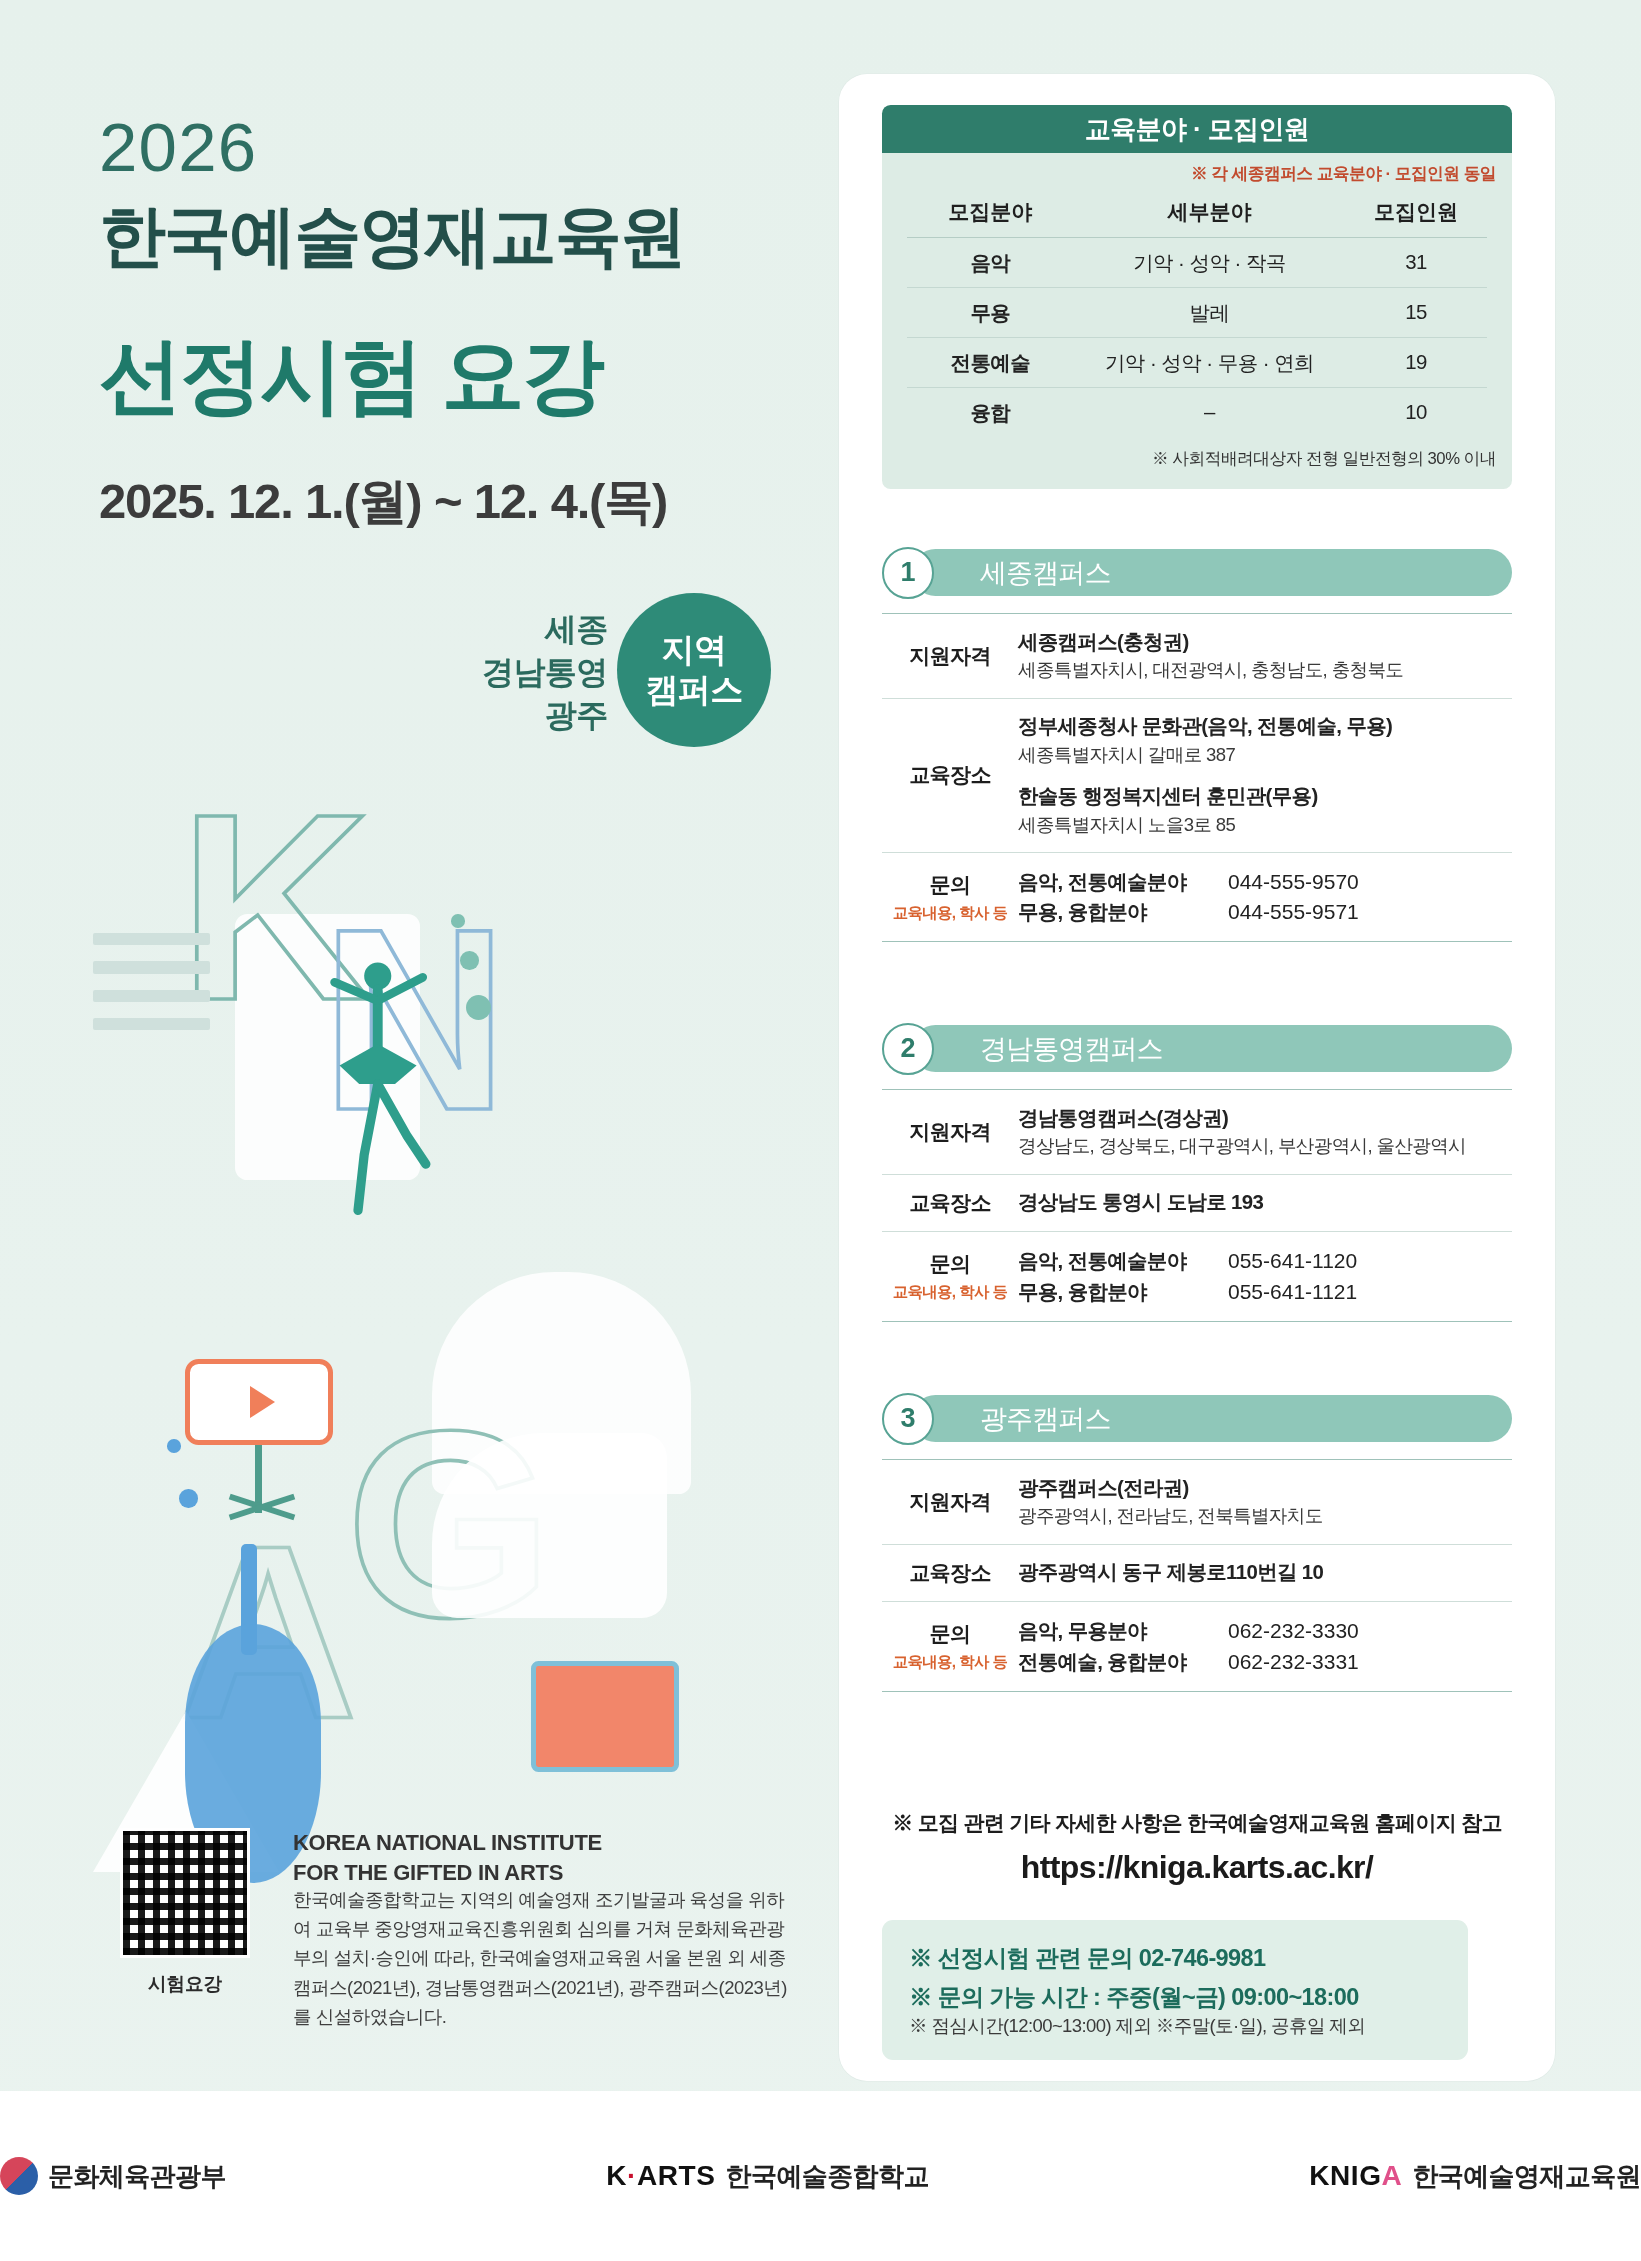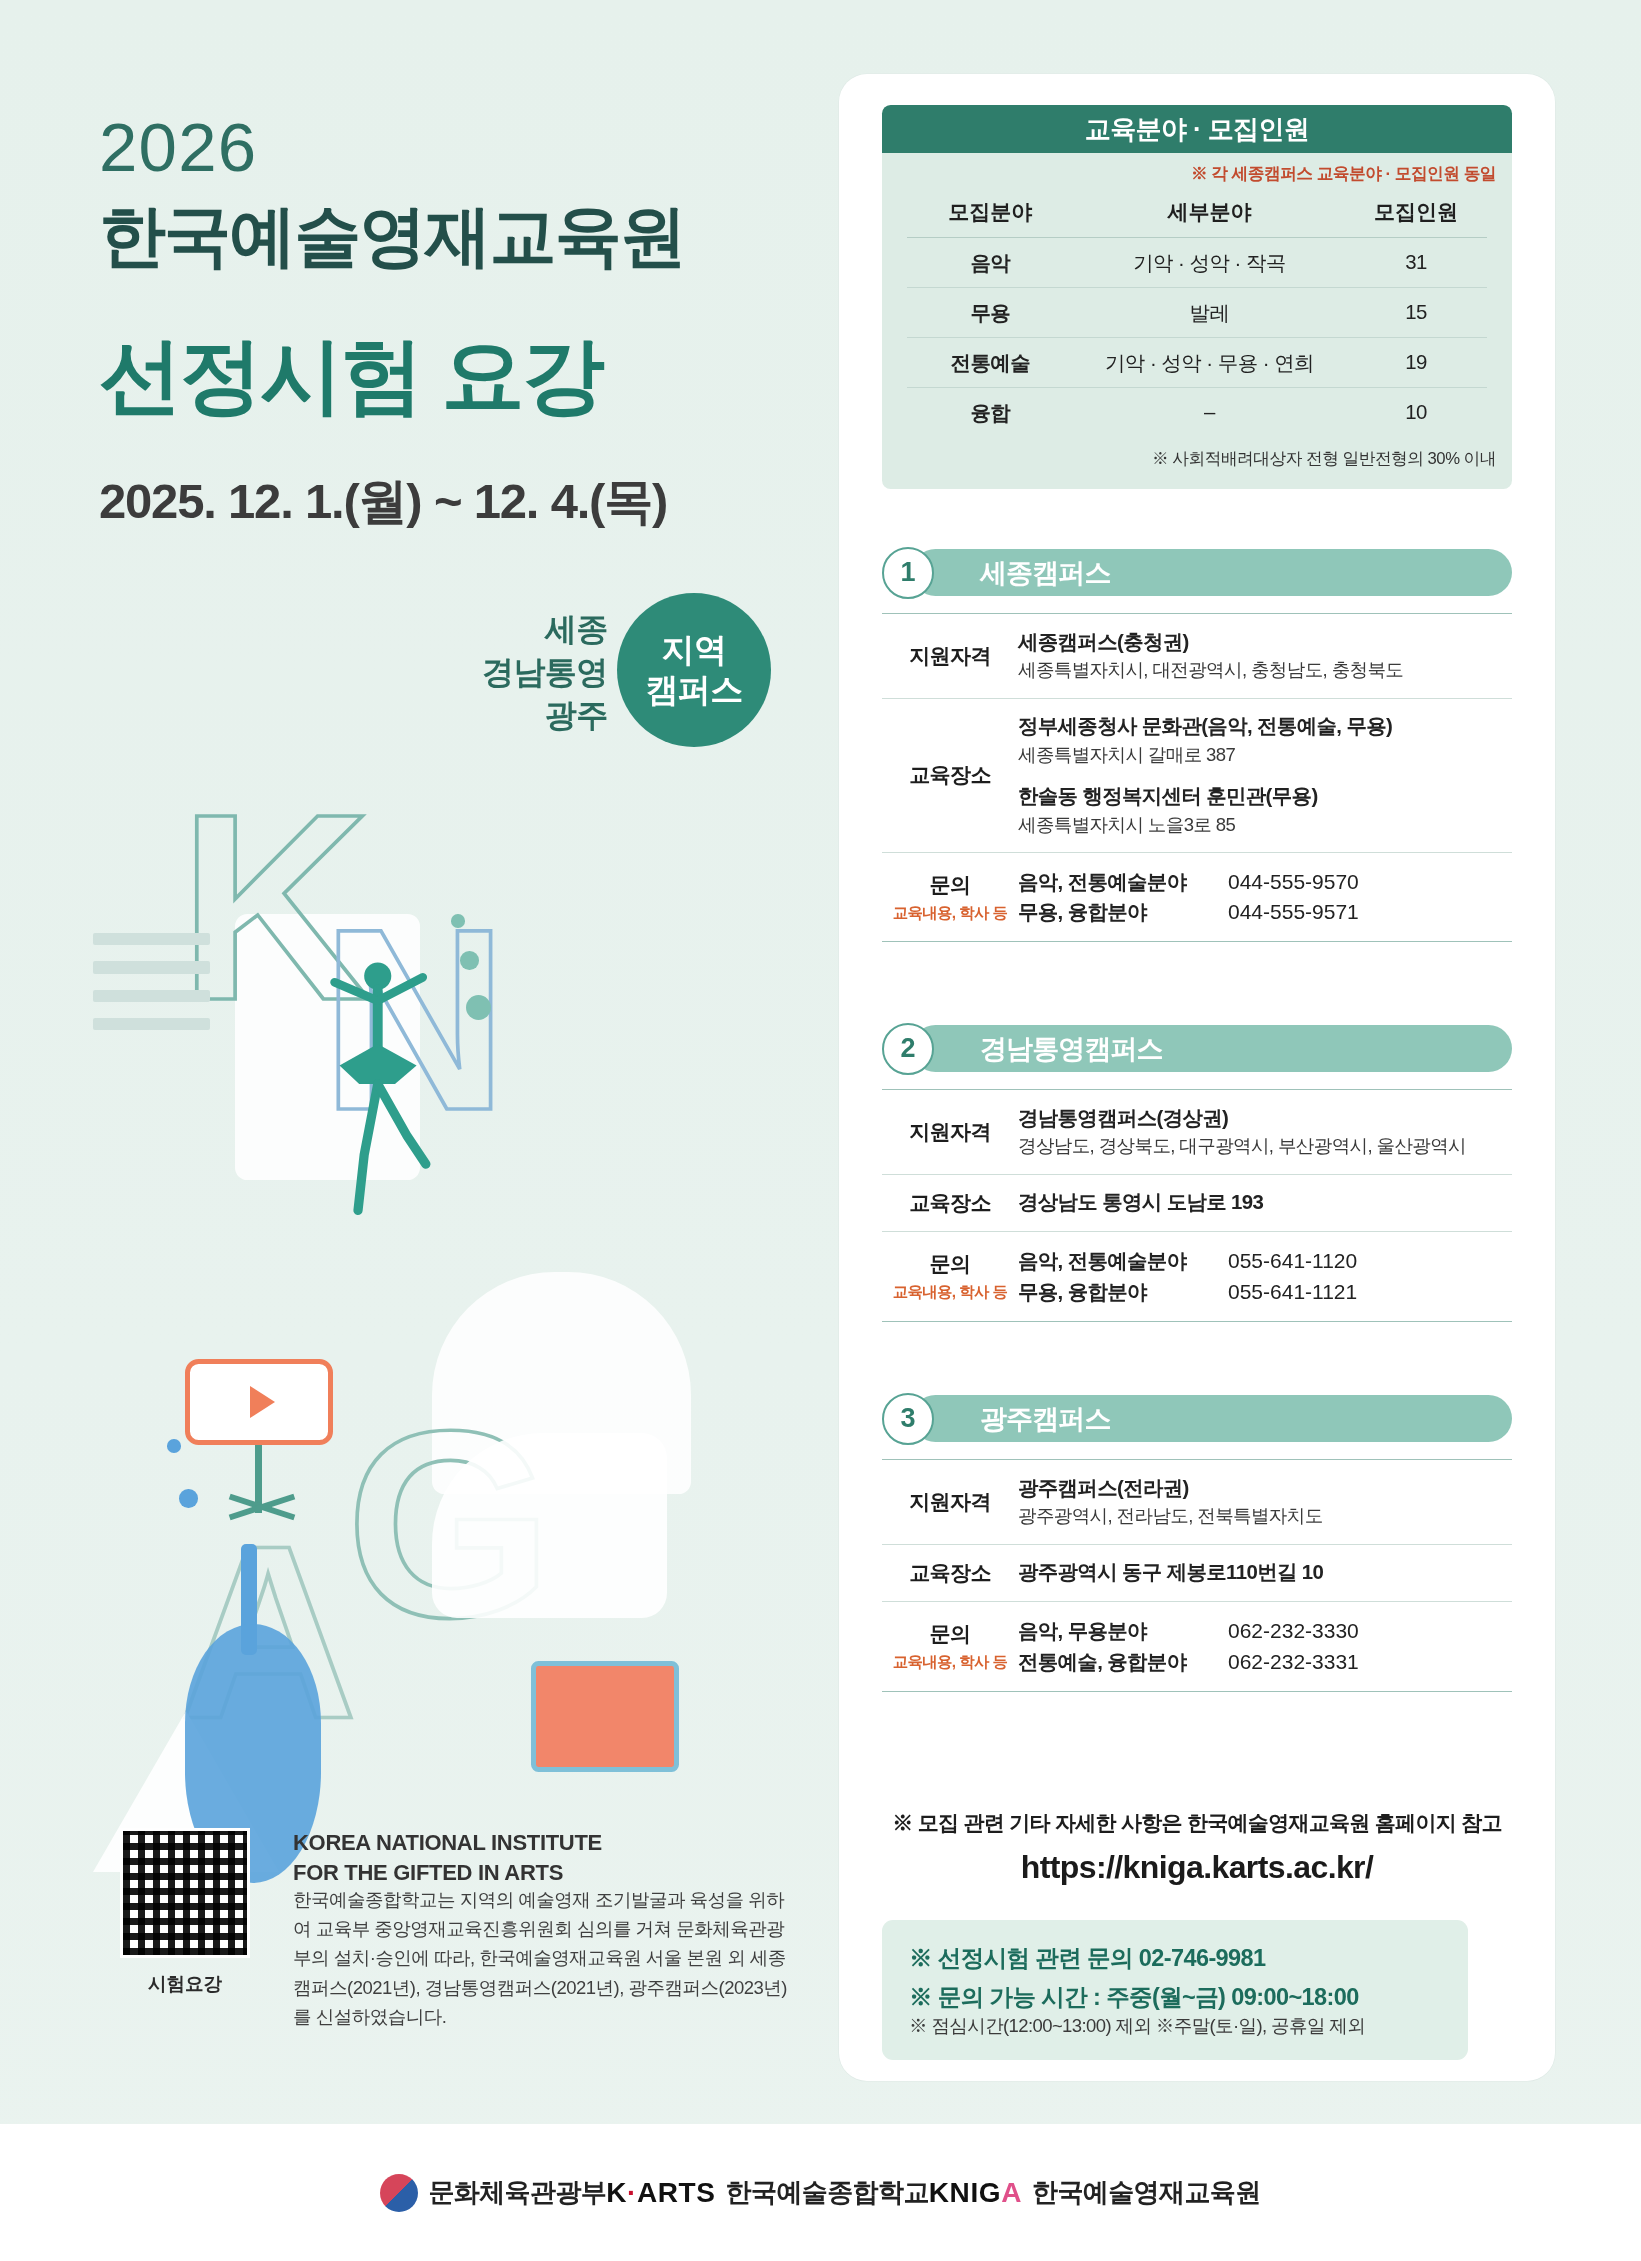--- a/index.html
+++ b/index.html
@@ -180,21 +180,21 @@
     position: absolute; left: 0; top: 3.7px; width: 52px; height: 52px;
     border: 2.5px solid #57a394; border-radius: 50%;
     display: flex; align-items: center; justify-content: center;
     font-size: 27px; font-weight: 800; color: #2f7d6b; background: #fff;
     z-index: 2;
   }
   .head-bar {
     position: absolute; left: 30px; top: 6.2px; width: 600px; height: 47px;
     background: #8fc7b9; border-radius: 23.5px;
     display: flex; align-items: center; padding-left: 68px;
-    font-size: 27px; font-weight: 700; color: #ffffff; letter-spacing: -0.9px;
+    font-size: 27px; font-weight: 400; color: #ffffff; letter-spacing: -0.9px;
   }
   table.info { width: 630px; border-collapse: collapse; margin-top: 11px; }
   table.info td { vertical-align: middle; border-bottom: 0.6px solid #cfded9; padding: 13.6px 0; }
   table.info tr:first-child td { border-top: 1.2px solid #9fc2b9; }
   table.info tr:last-child td { border-bottom: 1.2px solid #9fc2b9; }
   td.label {
     width: 136px; text-align: center; font-size: 21px; font-weight: 800; color: #1d1d1d;
     letter-spacing: -0.6px;
   }
   td.label small { display:block; font-size: 15.4px; font-weight: 700; color: #d8622f; margin-top: 3.7px; letter-spacing: -0.6px;}
@@ -216,22 +216,22 @@
   .callout {
     position: absolute; left: 43px; width: 586px;
     background: #e0efe8; border-radius: 11px; padding: 22px 27px;
   }
   .callout .l1 { font-size: 23.5px; font-weight: 800; color: #1c6c5c; letter-spacing: -0.6px; margin-bottom: 7.4px;}
   .callout .l2 { font-size: 23.5px; font-weight: 800; color: #1c6c5c; letter-spacing: -0.6px; margin-bottom: 0;}
   .callout .l3 { font-size: 18.5px; color: #3a3a3a; letter-spacing: -0.6px; }
 
   
   .footer {
-    position: absolute; left: 0; bottom: 0; width: 1641px; height: 137px;
-    background: #ffffff; display: flex; align-items: center; justify-content: center; 
+    position: absolute; left: 0; bottom: 0; width: 1641px; height: 170px;
+    background: #ffffff; display: flex; align-items: center; justify-content: space-between; gap: 28px;
   }
   .footer .item { display: flex; align-items: center; gap: 10px; }
   .footer .txt { font-size: 26px; font-weight: 700; color: #222; letter-spacing: -0.6px; }
   .taegeuk {
     width: 38px; height: 38px; border-radius: 50%;
     background: linear-gradient(135deg,#d6455a 0 50%, #2b5fa8 50% 100%);
   }
   .karts { font-size: 28px; font-weight: 800; color: #111; letter-spacing: 0.6px; }
   .karts i { color: #c8102e; font-style: normal; }
   .kniga { font-size: 28px; font-weight: 800; color: #111; letter-spacing: 0.6px; }

